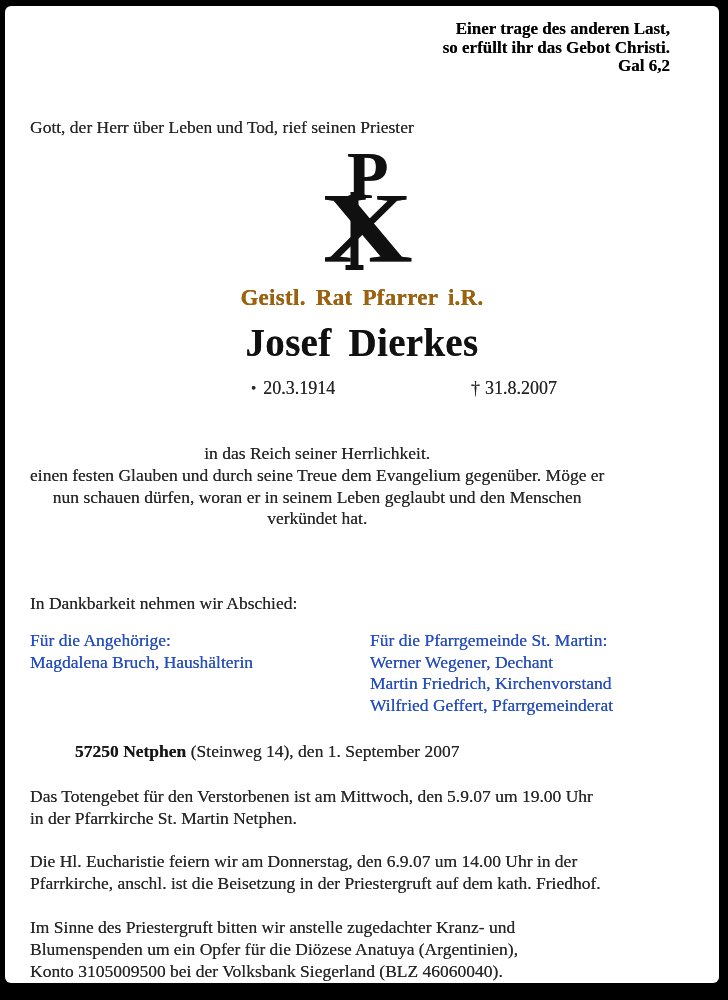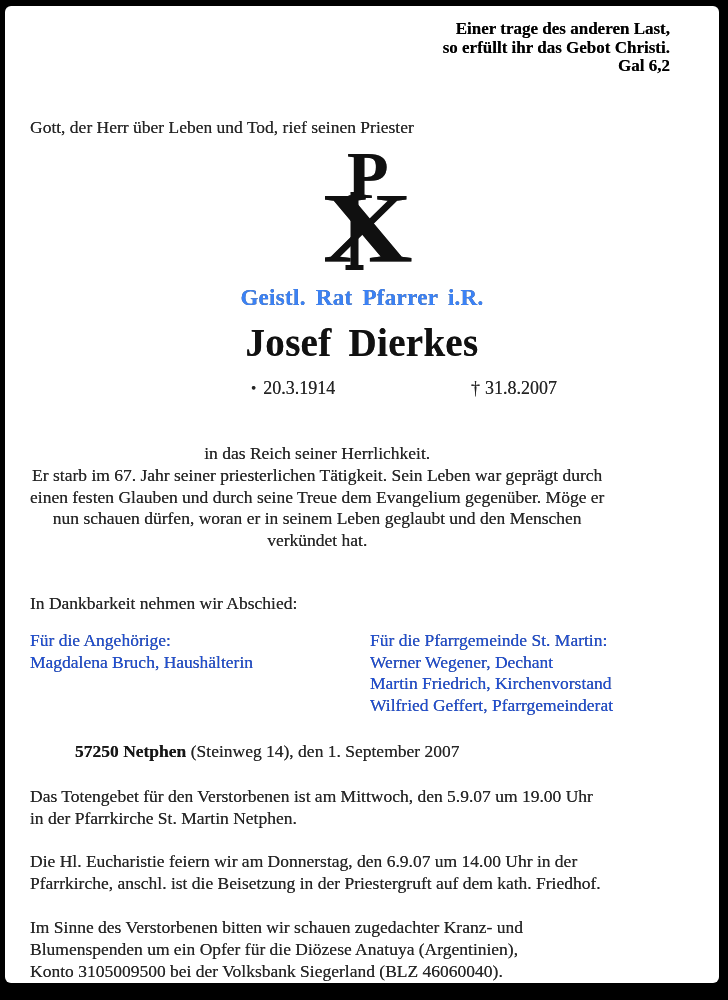--- a/index.html
+++ b/index.html
@@ -33,21 +33,21 @@
     position: absolute; left: 320px; top: 142px;
     width: 130px; height: 132px;
   }
   .chirho svg text {
     font-family: "Liberation Serif", "DejaVu Serif", serif;
     font-weight: 700; fill: #101010;
   }
   .clergy-title {
     position: absolute; left: 0; top: 279px; width: 100%;
     text-align: center;
-    font-size: 23px; font-weight: 700; color: #3b82f6;
+    font-size: 23px; font-weight: 700; color: #a16207;
     word-spacing: 4px; letter-spacing: 0.3px;
   }
   .name {
     position: absolute; left: 0; top: 314px; width: 100%;
     text-align: center;
     font-size: 39px; font-weight: 700; color: #111;
     word-spacing: 7px; letter-spacing: 0.3px;
   }
   .dates {
     position: absolute; left: 0; top: 372px; width: 100%; height: 26px;
@@ -101,21 +101,20 @@
 
   <div class="name">Josef Dierkes</div>
 
   <div class="dates">
     <span class="birth"><span class="sym">•</span><span>20.3.1914</span></span>
     <span class="death"><span class="sym">†</span><span>31.8.2007</span></span>
   </div>
 
   <div class="textblock obituary">
     <div class="line">in das Reich seiner Herrlichkeit.</div>
-    <div class="line">Er starb im 67. Jahr seiner priesterlichen Tätigkeit. Sein Leben war geprägt durch</div>
     <div class="line">einen festen Glauben und durch seine Treue dem Evangelium gegenüber. Möge er</div>
     <div class="line">nun schauen dürfen, woran er in seinem Leben geglaubt und den Menschen</div>
     <div class="line">verkündet hat.</div>
   </div>
 
   <div class="textblock intro">In Dankbarkeit nehmen wir Abschied:</div>
 
   <div class="col col-left">
     <div class="line">Für die Angehörige:</div>
     <div class="line">Magdalena Bruch, Haushälterin</div>
@@ -134,18 +133,18 @@
     <div class="line">Das Totengebet für den Verstorbenen ist am Mittwoch, den 5.9.07 um 19.00 Uhr</div>
     <div class="line">in der Pfarrkirche St. Martin Netphen.</div>
   </div>
 
   <div class="textblock a2">
     <div class="line">Die Hl. Eucharistie feiern wir am Donnerstag, den 6.9.07 um 14.00 Uhr in der</div>
     <div class="line">Pfarrkirche, anschl. ist die Beisetzung in der Priestergruft auf dem kath. Friedhof.</div>
   </div>
 
   <div class="textblock a3">
-    <div class="line">Im Sinne des Verstorbenen bitten wir schauen zugedachter Kranz- und</div>
+    <div class="line">Im Sinne des Priestergruft bitten wir anstelle zugedachter Kranz- und</div>
     <div class="line">Blumenspenden um ein Opfer für die Diözese Anatuya (Argentinien),</div>
     <div class="line">Konto 3105009500 bei der Volksbank Siegerland (BLZ 46060040).</div>
   </div>
 
 </div>
 
 </body></html>

